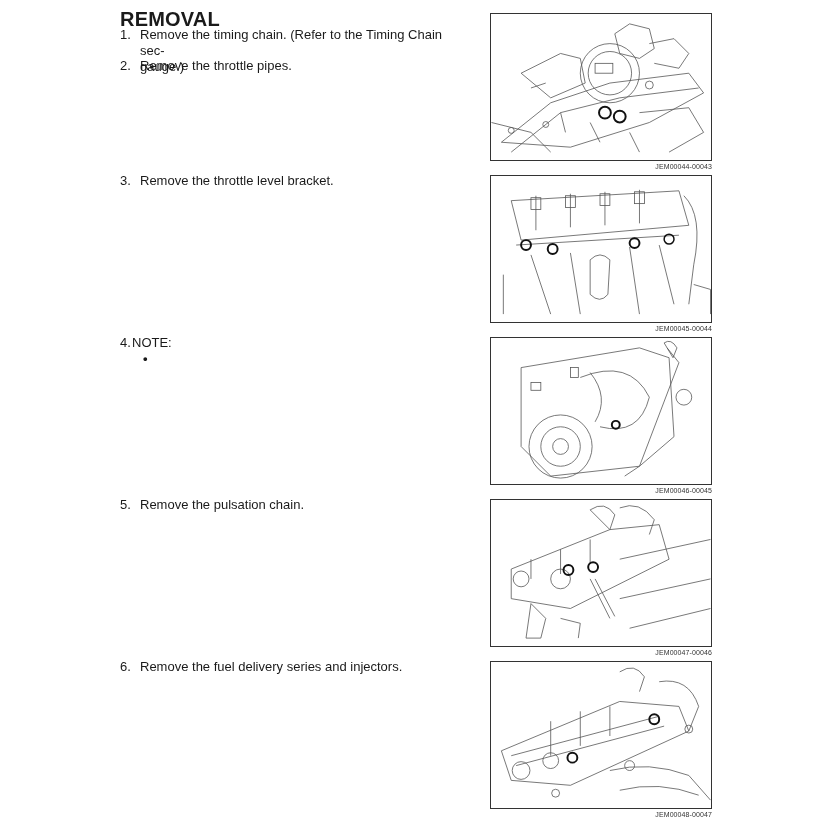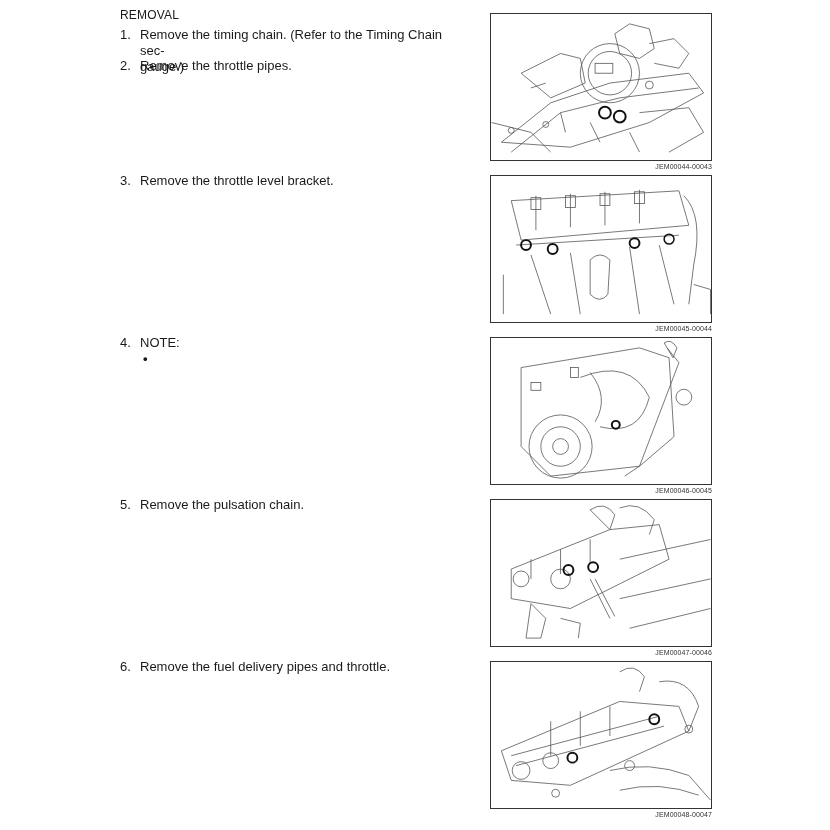--- a/index.html
+++ b/index.html
@@ -1,22 +1,22 @@
 <!DOCTYPE html>
 <html><head>
   <meta charset="utf-8">
   <style>
     html, body { margin: 0; padding: 0; background: #ffffff; }
     body { width: 830px; height: 830px; position: relative; overflow: hidden;
            font-family: "Liberation Sans", sans-serif; color: #1a1a1a; }
-    .heading { position: absolute; left: 120px; top: 8px; font-size: 12px; font-weight: normal; letter-spacing: 0.2px; }
+    .heading { position: absolute; left: 120px; top: 8px; font-size: 20px; font-weight: bold; letter-spacing: 0.2px; }
     .step { position: absolute; left: 120px; font-size: 13px; line-height: 16px; width: 350px; }
     .step .num { position: absolute; left: 0; top: 0; }
     .step .txt { display: block; margin-left: 20px; }
-    .note-label { display: block; margin-left: 20px; }
+    .note-label { display: block; margin-left: 12px; }
     .bullet { position: relative; margin-left: 20px; padding-left: 20px; font-weight: bold; }
     .bullet .dot { position: absolute; left: 3px; top: 0; font-weight: bold; }
     .figure { position: absolute; left: 490px; width: 222px; height: 148px;
               border: 1.2px solid #333; background: #fff; box-sizing: border-box; overflow: hidden; }
     .figure svg { width: 100%; height: 100%; display: block; }
     .caption { position: absolute; left: 560px; width: 152px; text-align: right;
                font-size: 7px; color: #333; letter-spacing: 0.1px; }
   </style>
 </head>
 <body>
@@ -47,21 +47,21 @@
   </div>
 </div>
 
 <div class="step" style="top:497px;">
   <span class="num">5.</span>
   <span class="txt">Remove the pulsation chain.</span>
 </div>
 
 <div class="step" style="top:659px;">
   <span class="num">6.</span>
-  <span class="txt">Remove the fuel delivery pipes and throttle.</span>
+  <span class="txt">Remove the fuel delivery series and injectors.</span>
 </div>
 
 <div class="figure" style="top:13px;">
   <svg viewBox="0 0 222 148" fill="none" stroke="#555" stroke-width="0.8">
     <path d="M10 130 L60 90 L120 70 L200 60 L215 80 L160 110 L80 135 Z"></path>
     <path d="M20 140 L70 100 L130 85 L210 75"></path>
     <path d="M30 60 L70 40 L90 45 L95 70 L60 85 Z"></path>
     <circle cx="120" cy="60" r="30"></circle>
     <circle cx="120" cy="60" r="22"></circle>
     <rect x="105" y="50" width="18" height="10"></rect>

